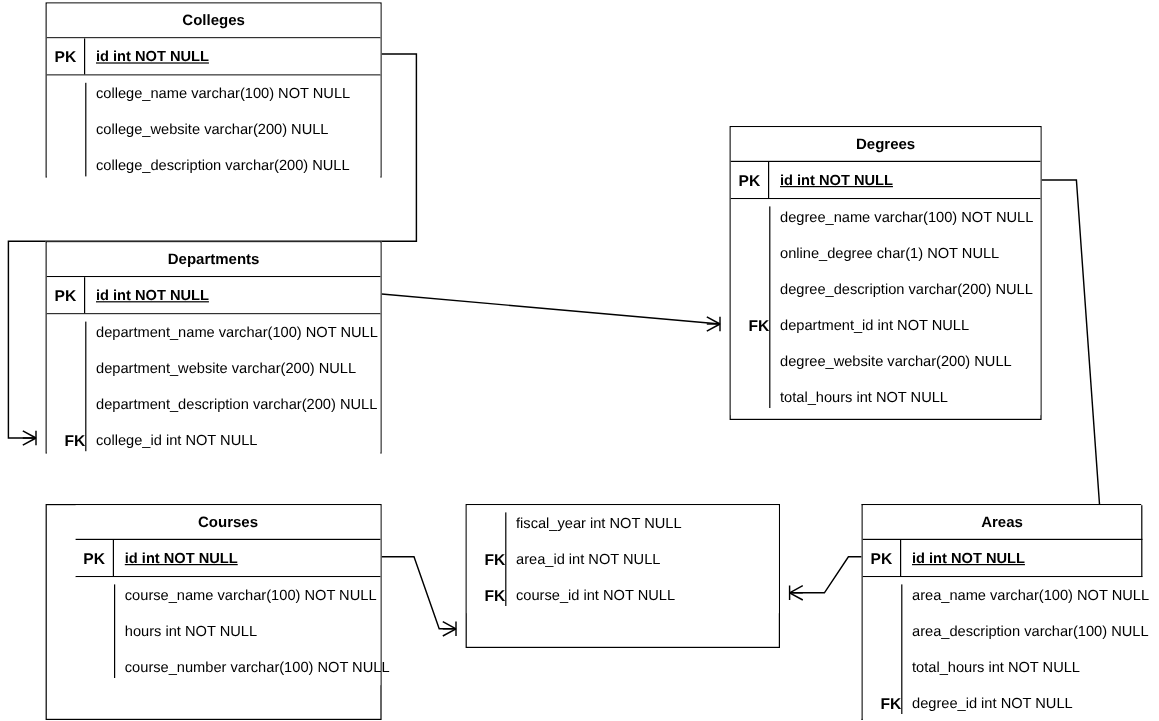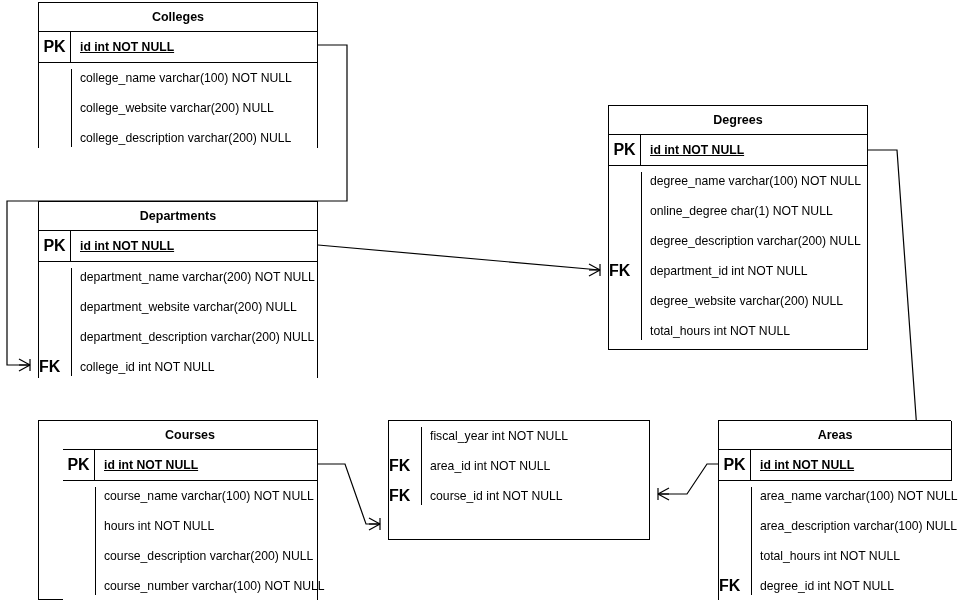--- a/index.html
+++ b/index.html
@@ -76,22 +76,22 @@
   .row {
     box-sizing: border-box;
     display: flex;
     align-items: center;
     height: 30px;
   }
   .row .keycell {
     box-sizing: border-box;
     width: 32px;
     flex: 0 0 32px;
-    text-align: left;
-    font-size: 16px;
+    text-align: right;
+    font-size: 13px;
     font-weight: bold;
     color: #000000;
     line-height: 1;
   }
   .pk-block .row .keycell {
     border-right: 1.1px solid #000000;
     height: 100%;
     display: flex;
     align-items: center;
     justify-content: center;
@@ -190,21 +190,21 @@
         <div class="pk-block">
           <div class="row pk">
             <div class="keycell">PK</div>
             <div class="fieldcell">id int NOT NULL</div>
           </div>
         </div>
         <div class="body-block">
           <div class="keydiv"></div>
           <div class="row">
             <div class="keycell"></div>
-            <div class="fieldcell">department_name varchar(200) NOT NULL</div>
+            <div class="fieldcell">department_name varchar(100) NOT NULL</div>
           </div>
           <div class="row">
             <div class="keycell"></div>
             <div class="fieldcell">department_website varchar(200) NULL</div>
           </div>
           <div class="row">
             <div class="keycell"></div>
             <div class="fieldcell">department_description varchar(200) NULL</div>
           </div>
           <div class="row">
@@ -259,24 +259,20 @@
         </div>
         <div class="body-block">
           <div class="keydiv"></div>
           <div class="row">
             <div class="keycell"></div>
             <div class="fieldcell">course_name varchar(100) NOT NULL</div>
           </div>
           <div class="row">
             <div class="keycell"></div>
             <div class="fieldcell">hours int NOT NULL</div>
-          </div>
-          <div class="row">
-            <div class="keycell"></div>
-            <div class="fieldcell">course_description varchar(200) NULL</div>
           </div>
           <div class="row">
             <div class="keycell"></div>
             <div class="fieldcell">course_number varchar(100) NOT NULL</div>
           </div>
         </div>
       </div>
       <div class="entity" style="left: 388px; top: 420px; width: 262px; height: 120px;">
         <div class="body-block">
           <div class="keydiv"></div>

